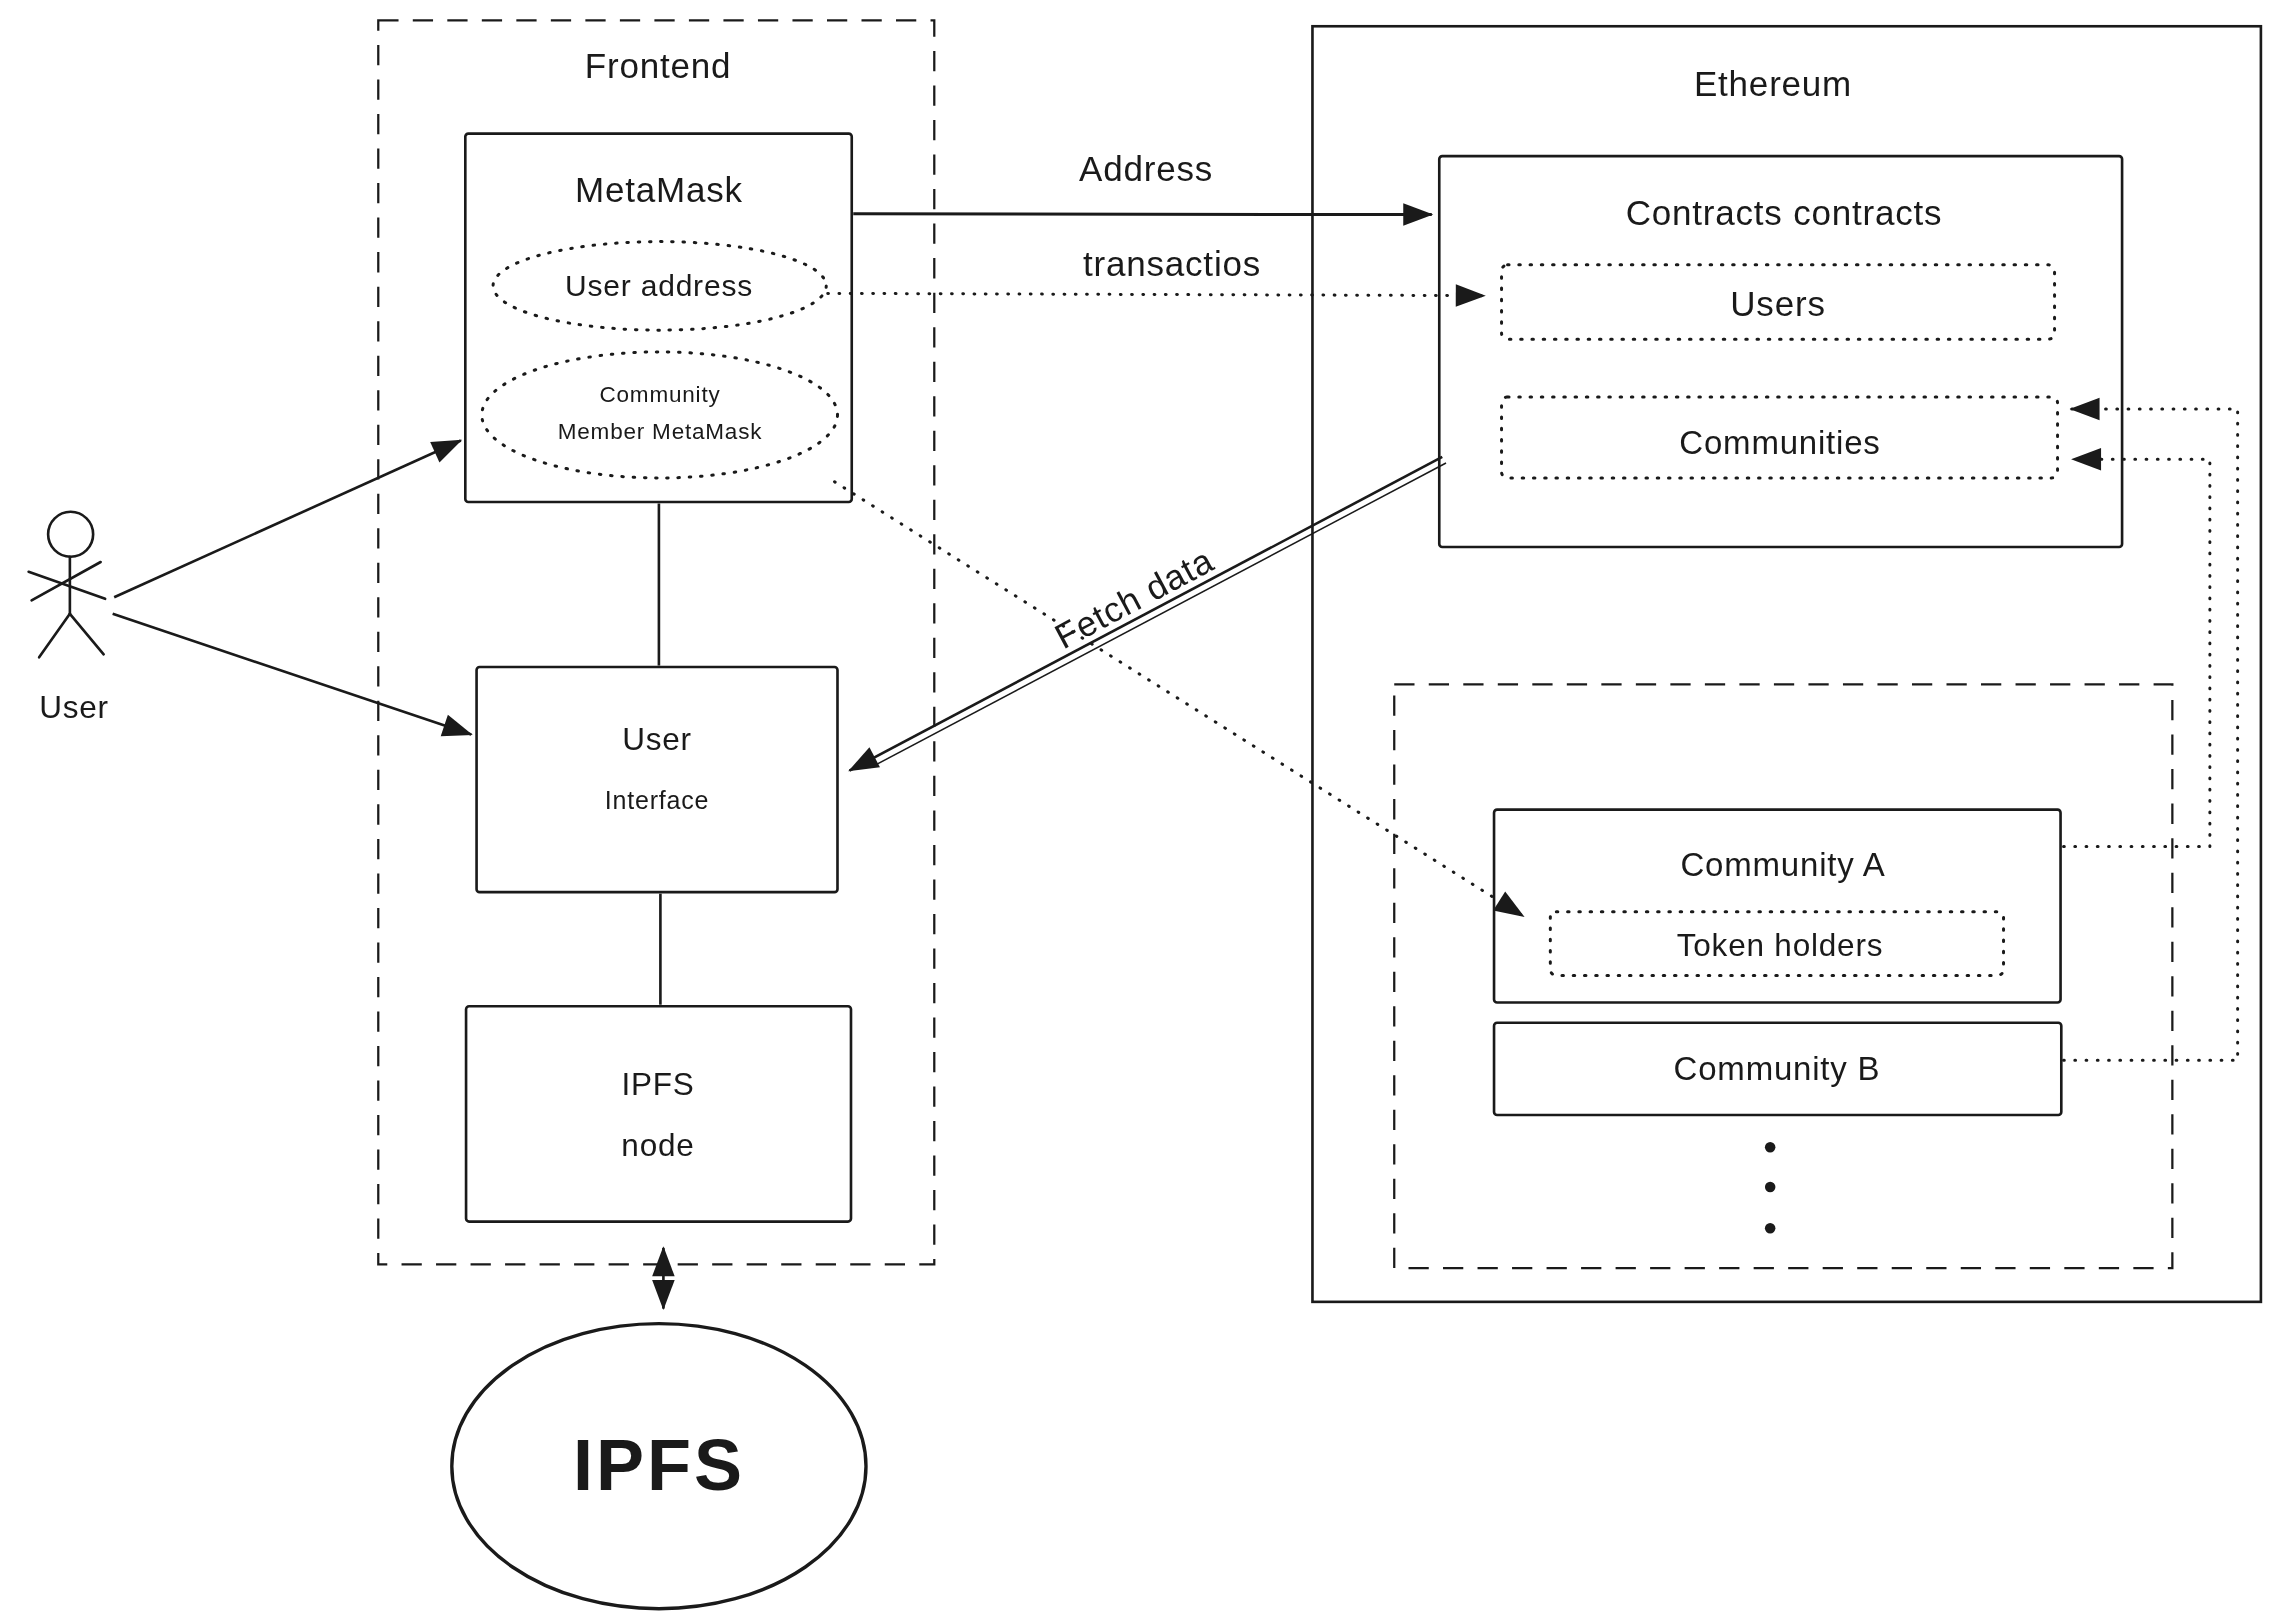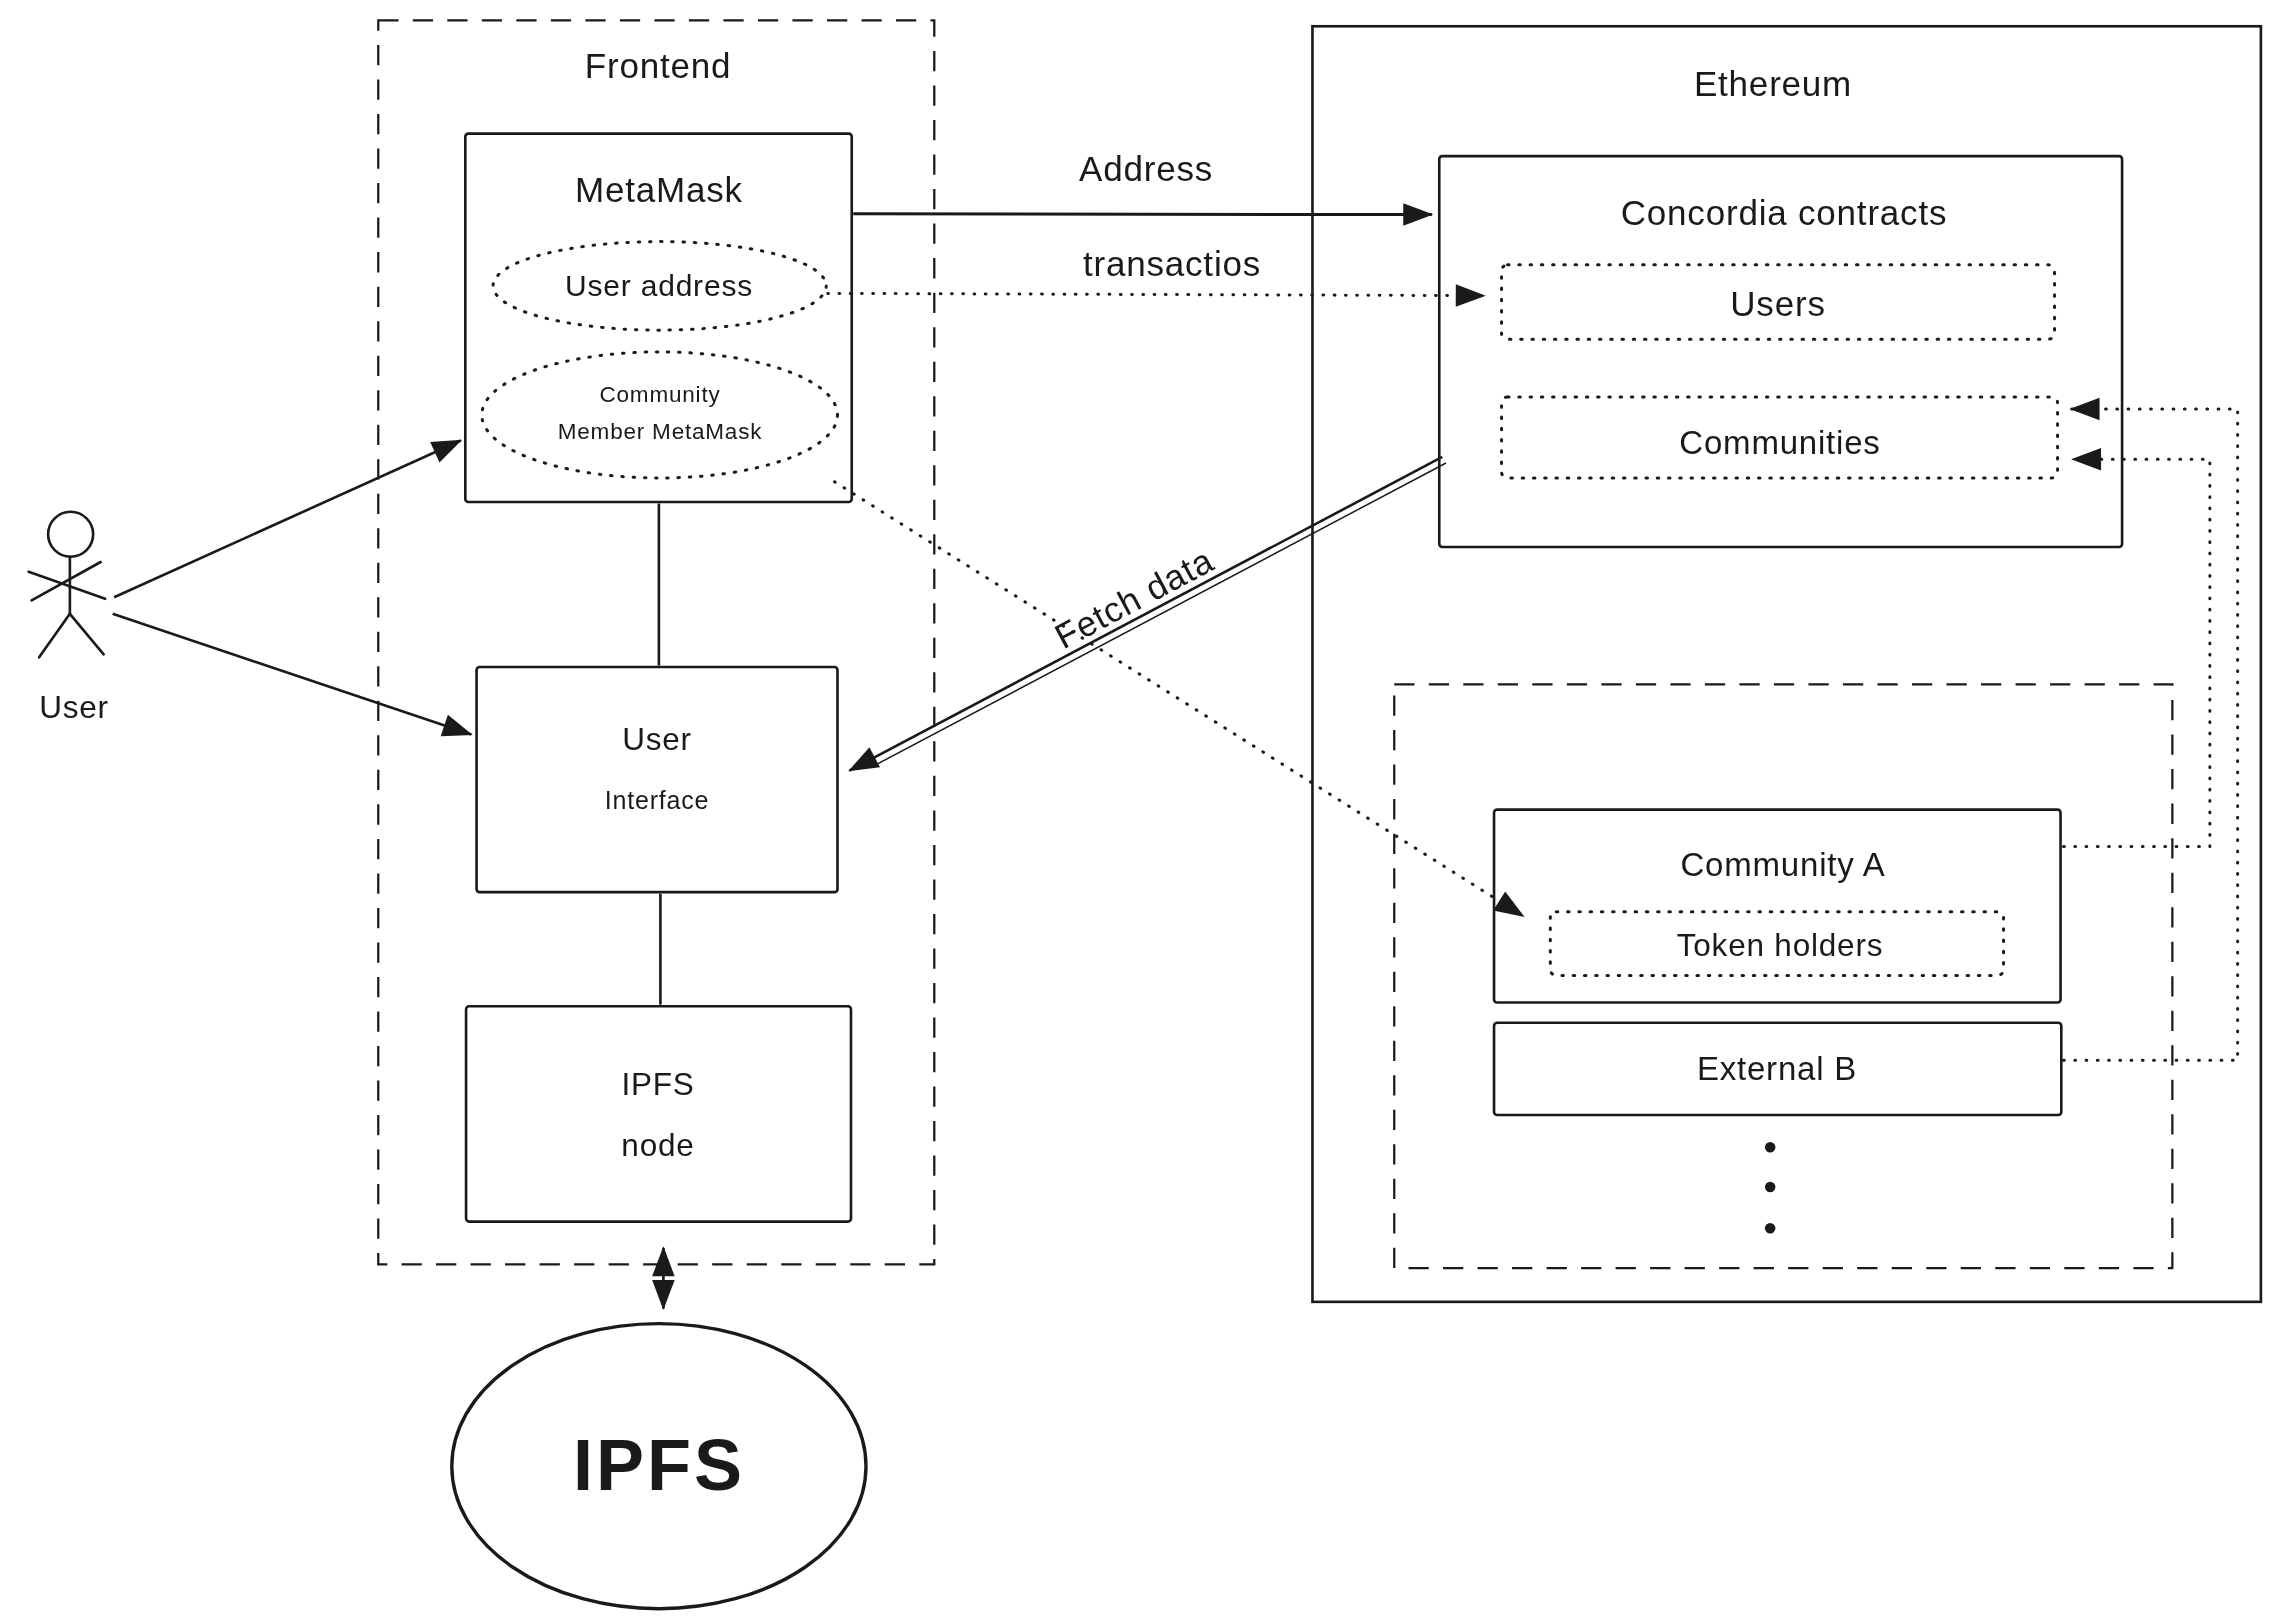--- a/index.html
+++ b/index.html
@@ -123,27 +123,27 @@
   <div class="lbl" style="left:657px;top:800px;font-size:25px">Interface</div>
 
   <div class="lbl" style="left:658px;top:1085px;font-size:31.5px">IPFS</div>
   <div class="lbl" style="left:658px;top:1146px;font-size:31.5px">node</div>
 
   <div class="lbl" style="left:74px;top:708px;font-size:31.5px">User</div>
 
   <div class="lbl" style="left:659px;top:1465px;font-size:72px;font-weight:bold;letter-spacing:3px">IPFS</div>
 
   <div class="lbl" style="left:1773px;top:83px;font-size:35px">Ethereum</div>
-  <div class="lbl" style="left:1784px;top:212px;font-size:35px">Concordia contracts</div>
+  <div class="lbl" style="left:1784px;top:212px;font-size:35px">Contracts contracts</div>
   <div class="lbl" style="left:1778px;top:303px;font-size:35px">Users</div>
   <div class="lbl" style="left:1780px;top:442px;font-size:33px">Communities</div>
 
   <div class="lbl" style="left:1783px;top:864px;font-size:33px">Community A</div>
   <div class="lbl" style="left:1780px;top:946px;font-size:31.5px">Token holders</div>
-  <div class="lbl" style="left:1777px;top:1068px;font-size:33px">External B</div>
+  <div class="lbl" style="left:1777px;top:1068px;font-size:33px">Community B</div>
 
   <div class="lbl" style="left:1146px;top:168px;font-size:35px">Address</div>
   <div class="lbl" style="left:1172px;top:263px;font-size:35px">transactios</div>
 
   <div class="lbl" style="left:1134px;top:598px;font-size:35px;transform:translate(-50%,-50%) rotate(-28deg)">Fetch data</div>
 
 </div>
 
 
 </body></html>

